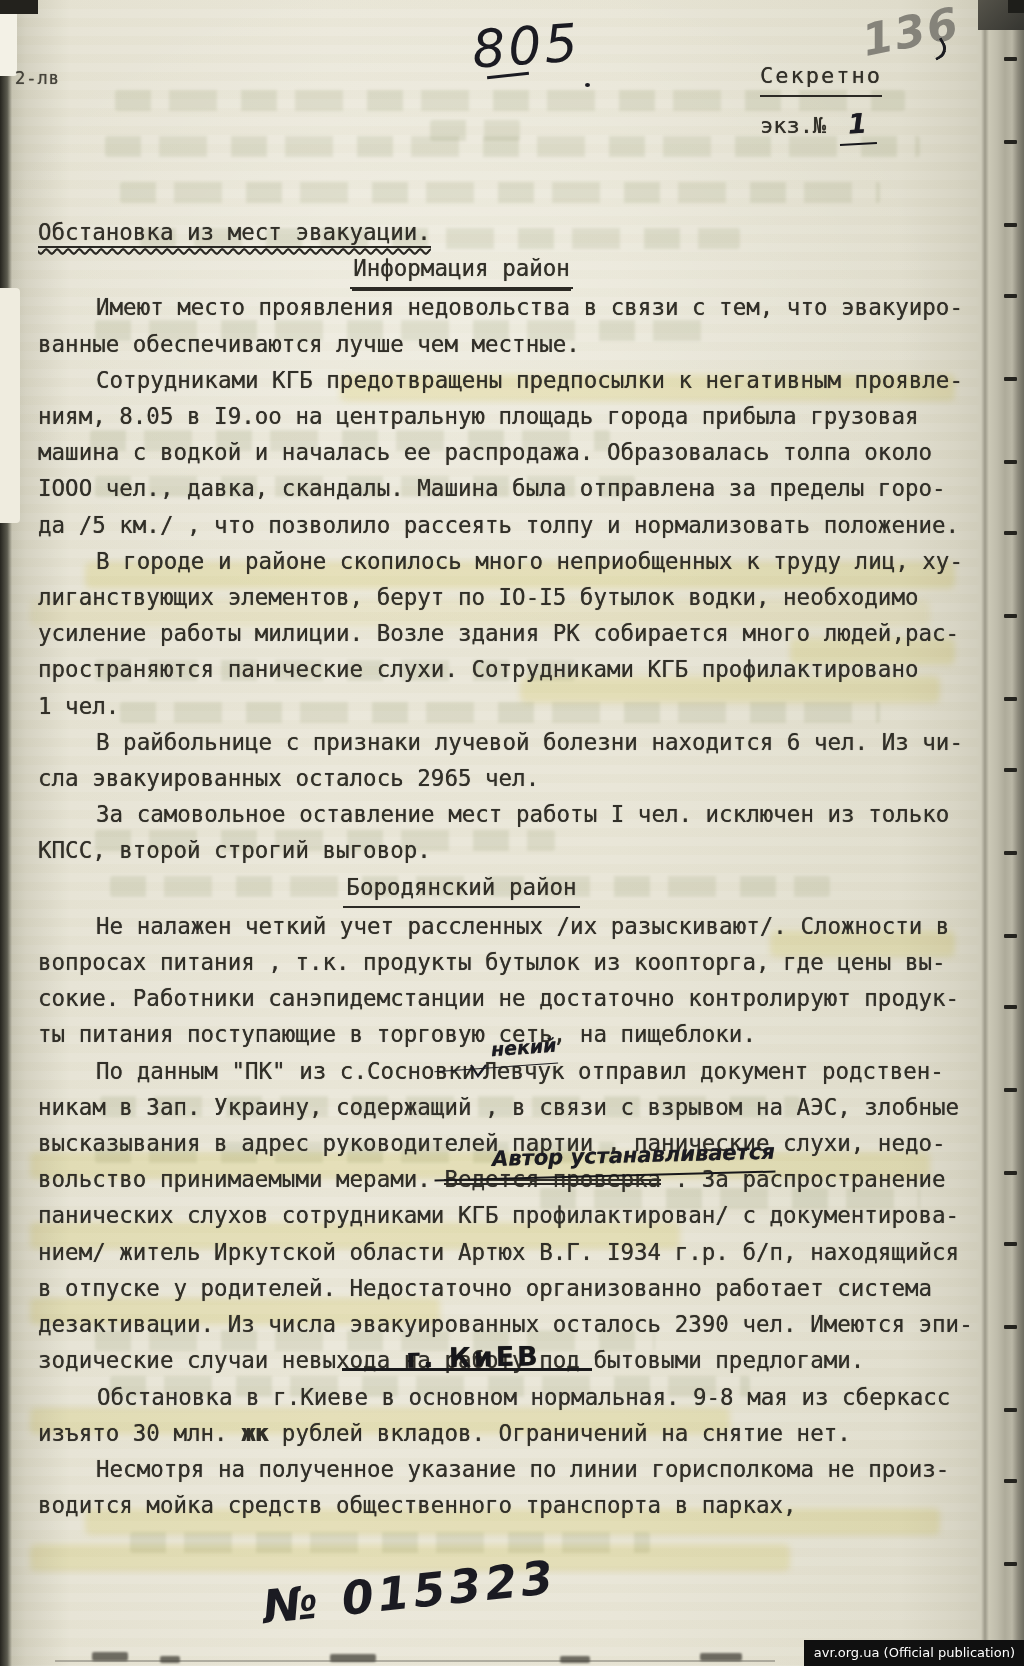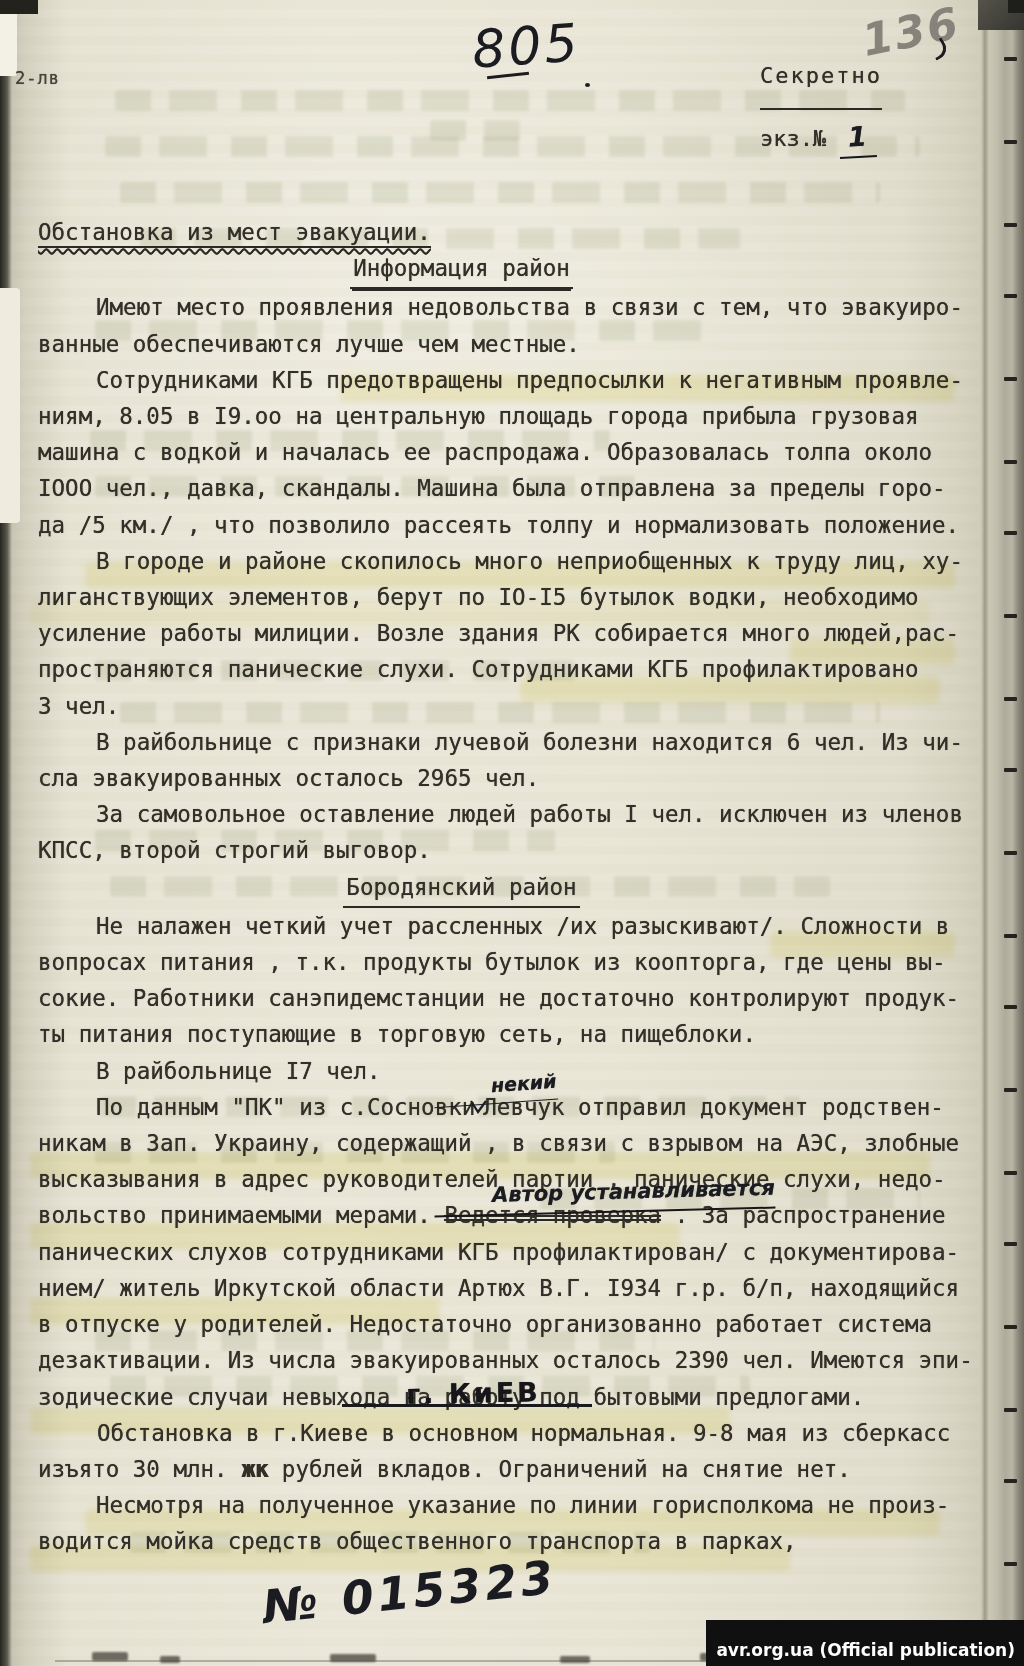--- a/index.html
+++ b/index.html
@@ -39,36 +39,36 @@
     background-size:100% 2px,100% 2px;background-position:0 52%,0 70%;background-repeat:no-repeat;}
   .overtyped{font-weight:bold;text-shadow:1px 0 0 currentColor;}
   
   .hand{font-family:"DejaVu Sans",sans-serif;font-style:italic;color:#1b1b22;}
   .hw-805{position:absolute;left:472px;top:16px;font-size:52px;transform:rotate(-4deg);letter-spacing:3px;}
   .hw-805-underline{position:absolute;left:487px;top:74px;width:42px;height:3px;background:#1b1b22;transform:rotate(-6deg);}
   .hw-805-dot{position:absolute;left:585px;top:83px;width:5px;height:4px;background:#1b1b22;border-radius:50%;}
   .hw-136{position:absolute;left:862px;top:6px;font-size:44px;color:#85837a;transform:rotate(-11deg);letter-spacing:2px;font-weight:600;}
   .pen-curl{position:absolute;left:931px;top:40px;width:13px;height:15px;border-right:3px solid #1b1b20;border-bottom:3px solid #1b1b20;border-radius:0 0 12px 0;transform:rotate(-30deg);}
   .secret-block{position:absolute;left:760px;top:58px;}
-  .secret-label{display:inline-block;font-size:22px;letter-spacing:2px;border-bottom:2px solid #2c2a25;padding-bottom:14px;}
+  .secret-label{display:inline-block;font-size:22px;letter-spacing:2px;border-bottom:2px solid #2c2a25;padding-bottom:1px;}
   .copy-line{margin-top:9px;font-size:22px;}
   .copy-number{display:inline-block;font-size:27px;font-weight:bold;border-bottom:2.5px solid #17171c;padding:0 9px 1px 9px;transform:rotate(-3deg);}
   .doc-title{position:absolute;left:597px;top:152px;font-size:24px;letter-spacing:10px;border-bottom:3px solid #2c2a25;padding:0 2px 5px 2px;}
   .stamp-tl{position:absolute;left:15px;top:60px;font-size:17px;color:#45433b;letter-spacing:1px;}
   
   .ins-anchor{position:relative;display:inline-block;width:8px;height:1px;}
   .ins-word{position:absolute;left:-42px;top:-47px;font-size:19px;font-weight:bold;white-space:nowrap;transform:rotate(-4deg);border-bottom:1.5px solid #1b1b22;}
   .ins-caret{position:absolute;left:-5px;top:-14px;}
   .note-anchor{position:absolute;left:-10px;top:-28px;font-size:21px;font-weight:bold;white-space:nowrap;transform:rotate(-1.5deg);border-bottom:2px solid #17171a;padding-bottom:1px;}
   .kiev-anchor{position:relative;display:inline-block;width:1px;height:1px;}
   .kiev-label{position:absolute;left:252px;top:-64px;font-size:27px;font-weight:bold;letter-spacing:3px;white-space:nowrap;transform:rotate(-1deg);font-style:normal;font-family:"DejaVu Sans",sans-serif;color:#16161a;}
   .kiev-underline{position:absolute;left:246px;top:-36px;width:250px;height:3px;background:#1a1a1c;}
   .reg-number{position:absolute;left:262px;top:1565px;font-size:46px;font-weight:600;letter-spacing:4px;transform:rotate(-6deg);white-space:nowrap;}
   .watermark{position:absolute;right:0;bottom:0;background:#101010;color:#fff;
-    font-family:"DejaVu Sans",sans-serif;font-size:17px;font-weight:bold;padding:20px 9px 6px 10px;}
+    font-family:"DejaVu Sans",sans-serif;font-size:13px;font-weight:normal;padding:5px 9px 6px 10px;}
   .smudge{position:absolute;background:#3a3830;filter:blur(1px);opacity:.7;border-radius:2px;}
   .bottom-rule{position:absolute;left:55px;top:1660px;width:720px;height:2px;background:#4a4840;opacity:.35;filter:blur(.5px);}
 </style>
 </head>
 <body>
 
 <div class="scan">
   <div class="paper-tint"></div>
 
   <div class="bleed" style="left:115px;top:90px;width:790px;"></div>
@@ -155,32 +155,31 @@
 ванные обеспечиваются лучше чем местные.</p>
     <p class="para">Сотрудниками КГБ предотвращены предпосылки к негативным проявле-
 ниям, 8.05 в I9.оо на центральную площадь города прибыла грузовая
 машина с водкой и началась ее распродажа. Образовалась толпа около
 IООО чел., давка, скандалы. Машина была отправлена за пределы горо-
 да /5 км./ , что позволило рассеять толпу и нормализовать положение.</p>
     <p class="para">В городе и районе скопилось много неприобщенных к труду лиц, ху-
 лиганствующих элементов, берут по IО-I5 бутылок водки, необходимо
 усиление работы милиции. Возле здания РК собирается много людей,рас-
 пространяются панические слухи. Сотрудниками КГБ профилактировано
-3 чел.</p>
+1 чел.</p>
     <p class="para">В райбольнице с признаки лучевой болезни находится 6 чел. Из чи-
 сла эвакуированных осталось 2965 чел.</p>
-    <p class="para">За самовольное оставление людей работы I чел. исключен из членов
+    <p class="para">За самовольное оставление мест работы I чел. исключен из только
 КПСС, второй строгий выговор.</p>
 
     <div class="center-head"><span class="head-u">Бородянский район</span></div>
     <p class="para">Не налажен четкий учет рассленных /их разыскивают/. Сложности в
 вопросах питания , т.к. продукты бутылок из коопторга, где цены вы-
 сокие. Работники санэпидемстанции не достаточно контролируют продук-
 ты питания поступающие в торговую сеть, на пищеблоки.</p>
-    <p class="para">В райбольнице I7 чел.</p>
 
     <p class="para"><span>По данным "ПК" из с.Сосновки</span><span class="ins-anchor"><span class="hand ins-word">некий</span><svg class="ins-caret" width="17" height="14" viewBox="0 0 17 14">
             <path d="M1 1 L8 12 L16 1" fill="none" stroke="#1b1b22" stroke-width="2.2"></path>
           </svg></span><span>Левчук отправил документ родствен-
 никам в Зап. Украину, содержащий , в связи с взрывом на АЭС, злобные
 высказывания в адрес руководителей партии , панические слухи, недо-
 вольство принимаемыми мерами. </span><span class="struck">Ведется проверка<span class="hand note-anchor">Автор устанавливается</span></span><span> . За распространение
 панических слухов сотрудниками КГБ профилактирован/ с документирова-
 нием/ житель Иркутской области Артюх В.Г. I934 г.р. б/п, находящийся
 в отпуске у родителей. Недостаточно организованно работает система

